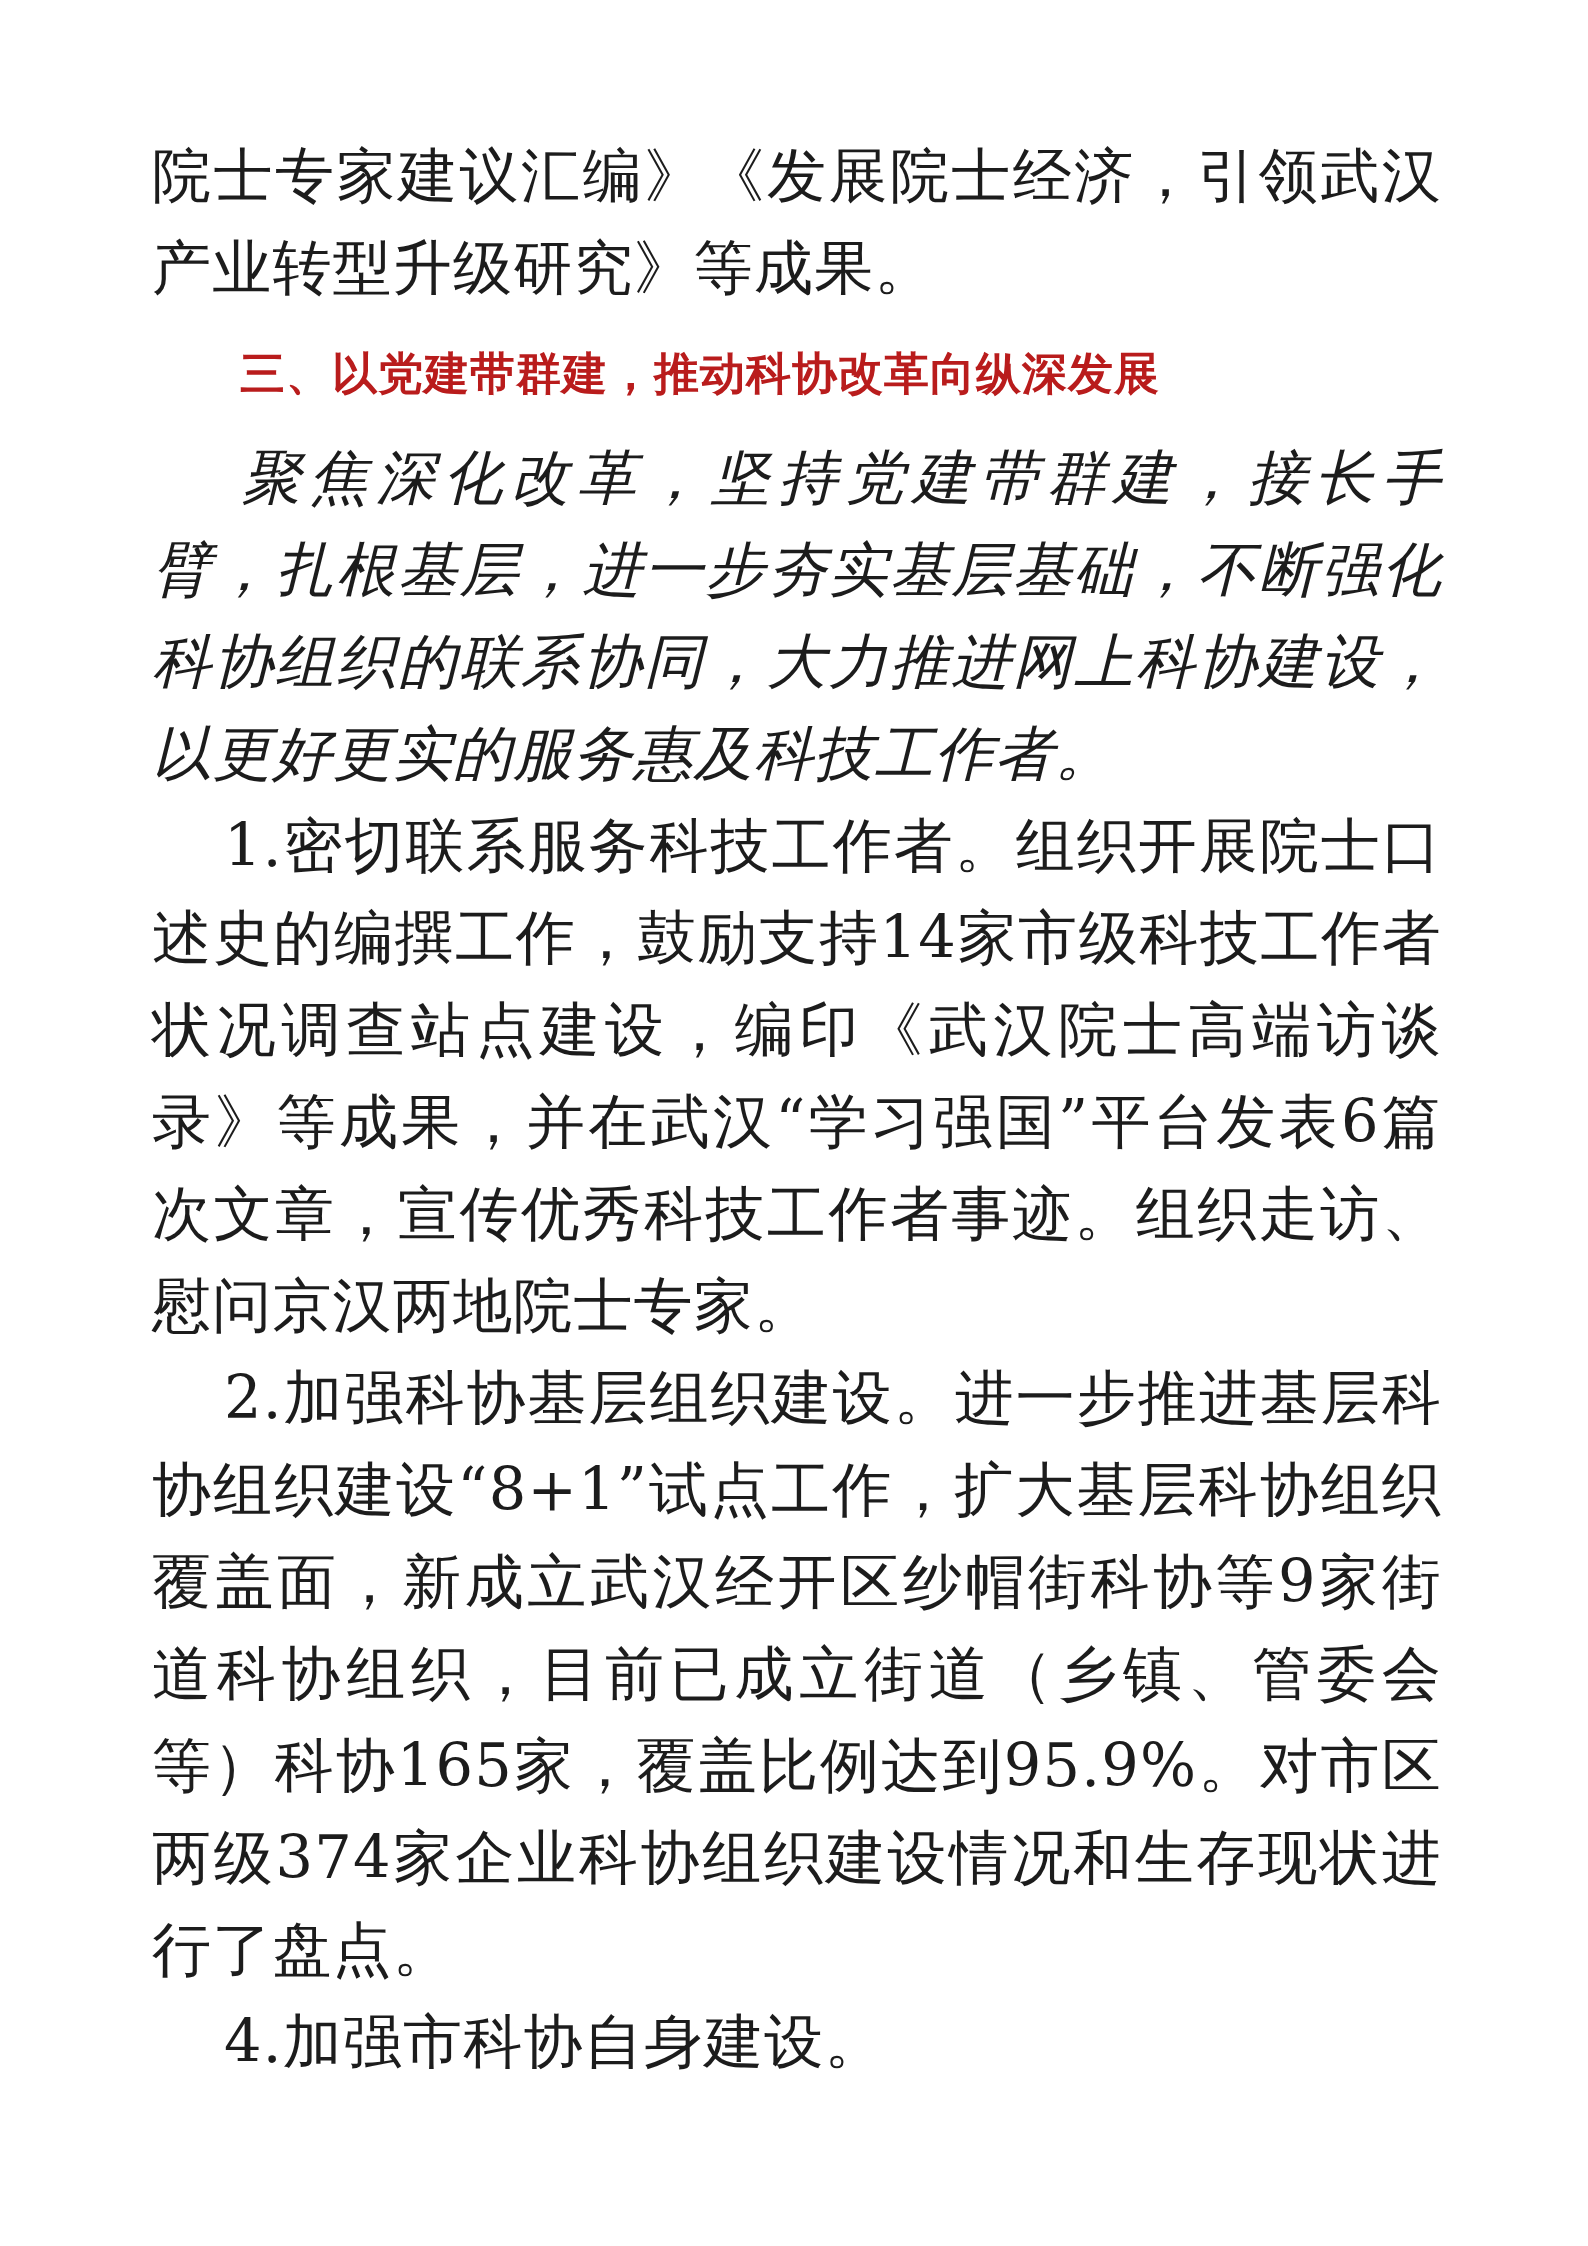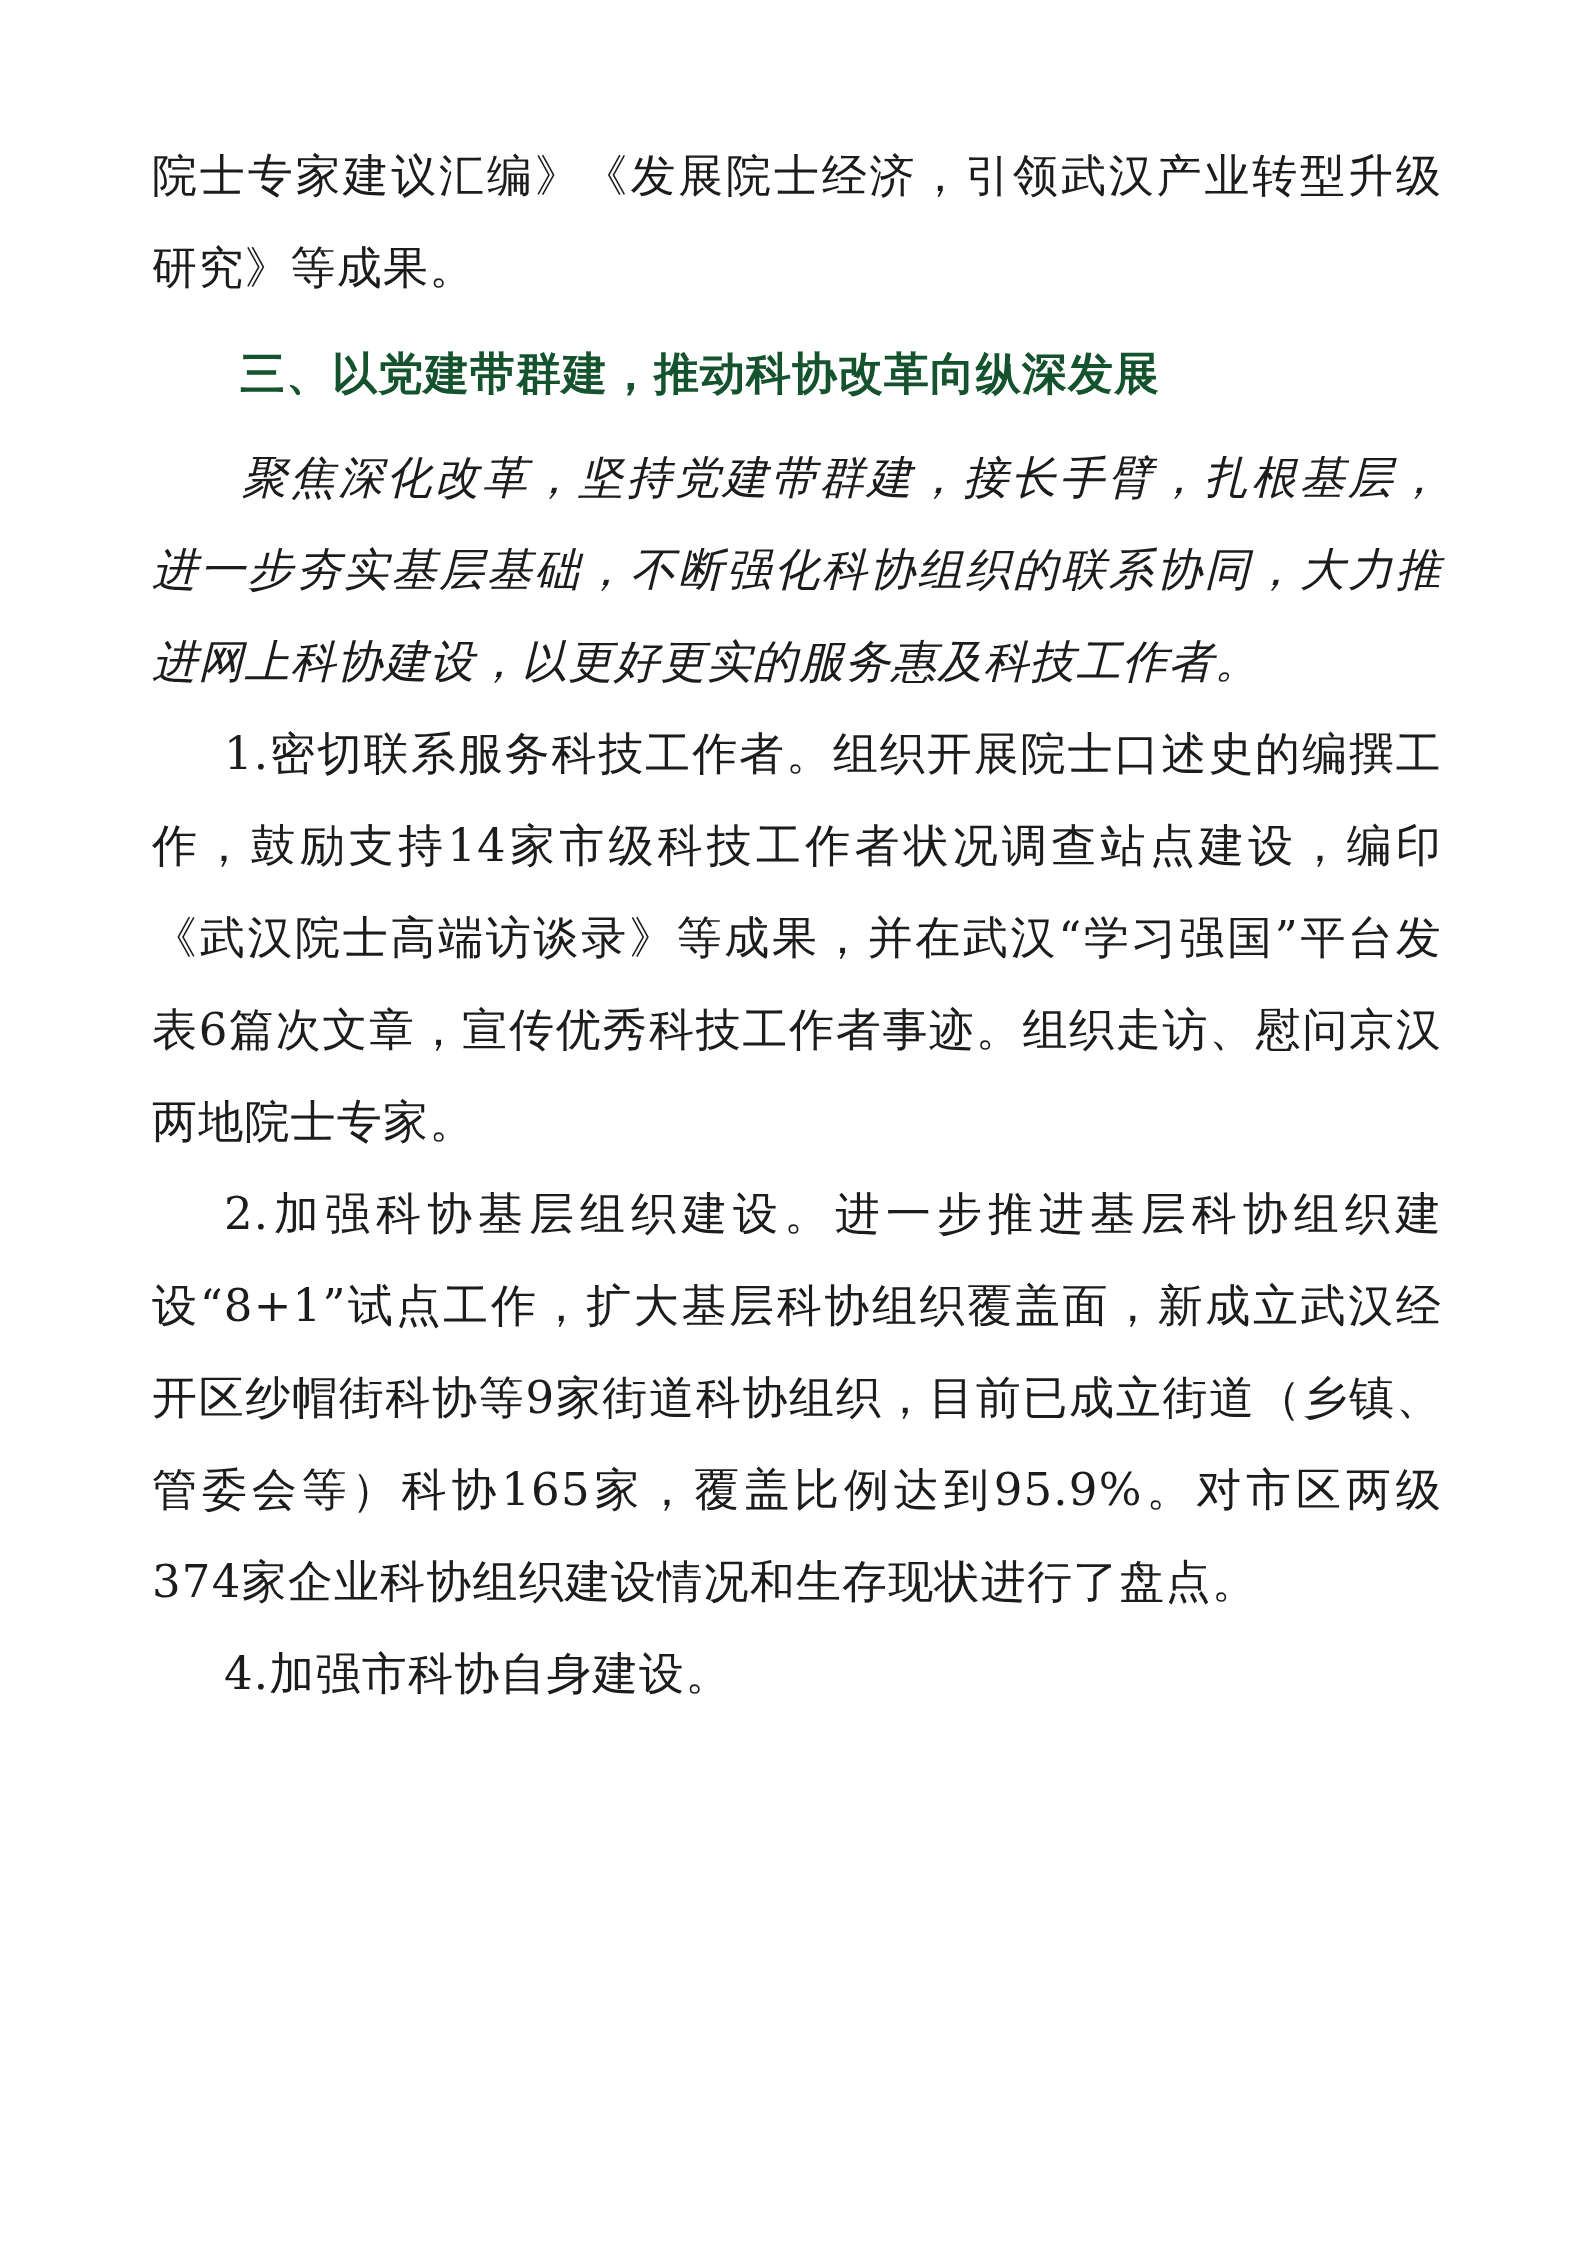--- a/index.html
+++ b/index.html
@@ -16,21 +16,21 @@
     overflow: hidden;
   }
   .content {
     position: absolute;
     left: 152px;
     top: 130px;
     width: 1290px;
   }
   .para {
     font-family: "DejaVu Serif", serif;
-    font-size: 45px;
+    font-size: 59px;
     line-height: 92px;
     color: #1c1c1c;
     letter-spacing: 1.2px;
     text-align: justify;
     text-justify: inter-ideograph;
     margin: 0;
   }
   .para.cont {
     text-indent: 0;
   }
@@ -39,21 +39,21 @@
     font-style: italic;
   }
   .para.indent-small {
     text-indent: 72px;
   }
   .heading {
     font-family: "DejaVu Sans", sans-serif;
     font-weight: bold;
     font-size: 45px;
     line-height: 92px;
-    color: #14532d;
+    color: #b91c1c;
     letter-spacing: 1px;
     text-indent: 88px;
     margin: 0;
     padding-top: 14px;
     padding-bottom: 12px;
   }
 </style>
 </head>
 <body>
 

